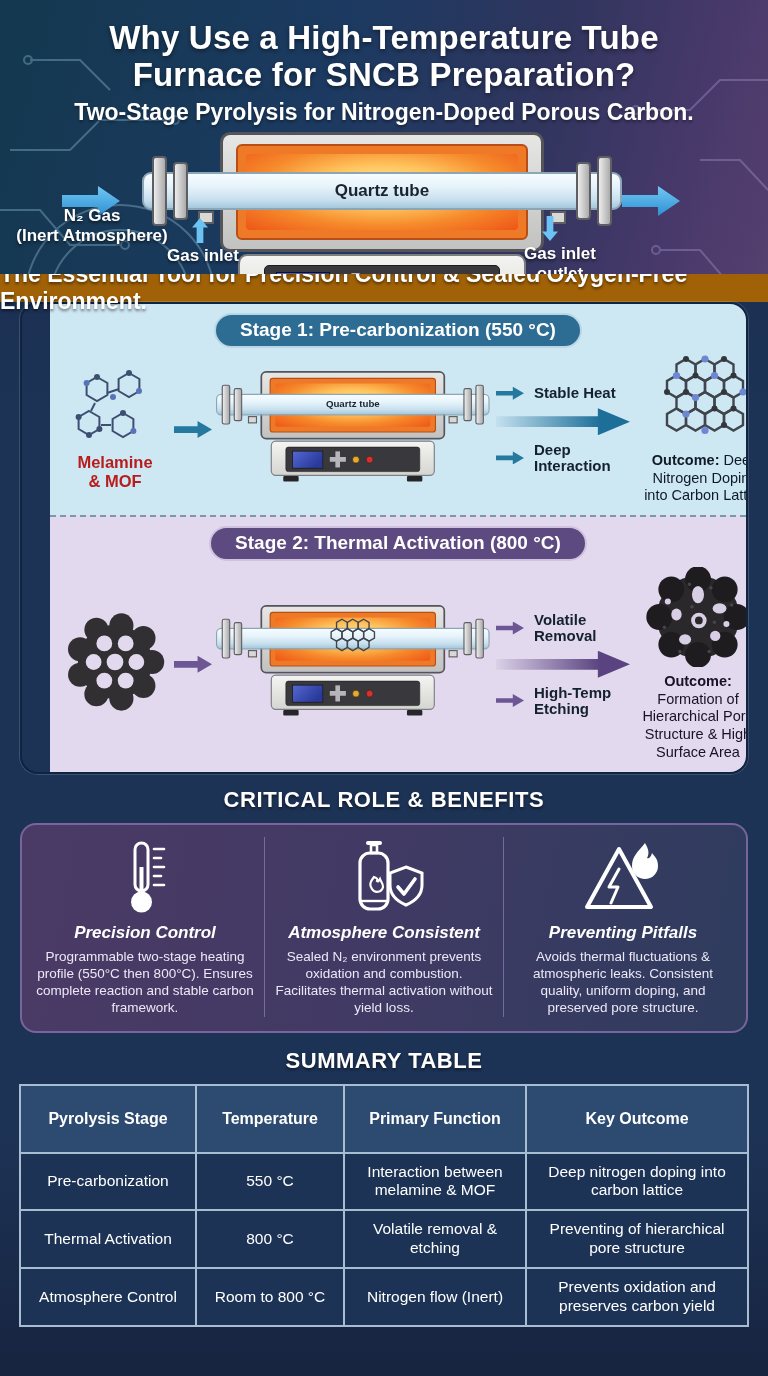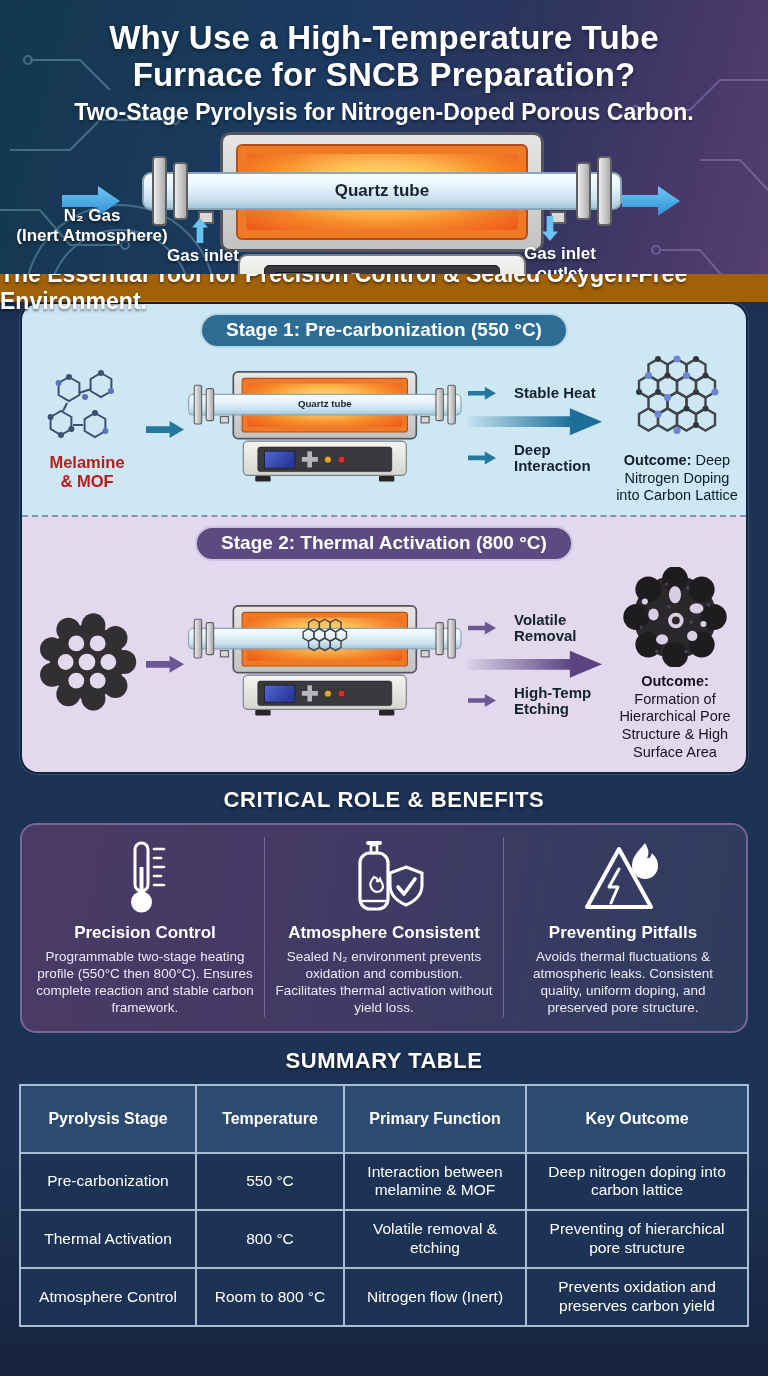--- a/index.html
+++ b/index.html
@@ -66,35 +66,35 @@
   .arrow-up { clip-path:polygon(50% 0,100% 38%,71% 38%,71% 100%,29% 100%,29% 38%,0 38%); left:192px; top:218px; }
   .arrow-down { clip-path:polygon(29% 0,71% 0,71% 62%,100% 62%,50% 100%,0 62%,29% 62%); left:542px; top:216px; }
 
   
   .banner { height:28px; background:#a16207; display:flex; align-items:center; justify-content:center;
     font-size:23px; font-weight:700; text-shadow:0 2px 3px rgba(0,0,0,.5); }
 
   
   .stages { margin:0 20px; border-radius:18px; overflow:hidden; border:2px solid #0e2440;
     box-shadow:0 0 0 1px rgba(255,255,255,.15); }
-  .stage { padding:9px 10px 10px; }
+  .stage { padding:9px 10px 10px;margin-left:28px; }
   .stage-1 { background:#cde7f3; }
   .stage-2 { background:#e2d9ee; border-top:2px dashed #7d96aa; }
   .stage-badge { display:table; margin:0 auto; border-radius:999px; padding:4px 24px 5px;
     font-size:19px; font-weight:700; color:#fff; }
   .stage-1 .stage-badge { background:#2d6d94; border:2px solid #b9d6e6; }
   .stage-2 .stage-badge { background:#5d4a80; border:2px solid #cfc2e0; }
   .stage-row { display:flex; align-items:center; margin-top:6px; gap:4px; }
   .stage-input { width:110px; flex:0 0 auto; text-align:center; color:#b91c1c; font-weight:700; font-size:16.5px; line-height:1.15; }
   .in-arrow { width:38px; height:17px; flex:0 0 auto;
     clip-path:polygon(0 30%,62% 30%,62% 0,100% 50%,62% 100%,62% 70%,0 70%); }
   .stage-1 .in-arrow { background:#25789e; }
   .stage-2 .in-arrow { background:#6d5694; }
   .stage-mid { width:142px; flex:0 0 auto; display:flex; flex-direction:column; gap:7px; }
-  .mini-arrow-row { display:flex; align-items:center; gap:18px; font-size:15px; font-weight:600; color:#14212e; line-height:1.05; }
+  .mini-arrow-row { display:flex; align-items:center; gap:10px; font-size:15px; font-weight:600; color:#14212e; line-height:1.05; }
   .mini-arrow { width:28px; height:13px; flex:0 0 auto;
     clip-path:polygon(0 32%,60% 32%,60% 0,100% 50%,60% 100%,60% 68%,0 68%); }
   .stage-1 .mini-arrow { background:#25789e; }
   .stage-2 .mini-arrow { background:#6d5694; }
   .big-arrow { width:134px; height:27px;
     clip-path:polygon(0 30%,76% 30%,76% 0,100% 50%,76% 100%,76% 70%,0 70%); }
   .stage-1 .big-arrow { background:linear-gradient(90deg, rgba(170,205,225,.25), #1d6f99 78%); }
   .stage-2 .big-arrow { background:linear-gradient(90deg, rgba(200,190,215,.3), #5a4380 78%); }
   .stage-out { flex:1; text-align:center; }
   .stage-out p { font-size:14.5px; line-height:1.22; color:#0f1b27; margin-top:2px; }
@@ -102,21 +102,21 @@
   .stage-out b { font-weight:800; }
 
   
   .benefits-title { text-align:center; font-size:22px; font-weight:800; letter-spacing:.6px;
     margin:13px 0 10px; text-shadow:0 2px 3px rgba(0,0,0,.5); }
   .benefits-panel { margin:0 20px; display:flex; padding:12px 4px 14px; border-radius:16px;
     background:linear-gradient(100deg,#4b3a66 0%, #413a64 48%, #2e3c5e 100%); border:2px solid #77659c; }
   .benefit { flex:1; padding:0 10px; text-align:center; }
   .benefit + .benefit { border-left:1px solid rgba(165,145,205,.55); }
   .benefit-icon { height:82px; display:flex; align-items:center; justify-content:center; }
-  .benefit h3 { font-size:17px; font-weight:800; margin:4px 0 5px; }
+  .benefit h3 { font-size:17px; font-weight:800; margin:4px 0 5px;font-style:italic; }
   .benefit p { font-size:13.5px; line-height:1.28; color:#ece8f6; }
 
   
   .summary-title { text-align:center; font-size:22px; font-weight:800; letter-spacing:.5px;
     margin:15px 0 10px; text-shadow:0 2px 3px rgba(0,0,0,.5); }
   table.summary { width:728px; margin:0 auto; border-collapse:collapse; table-layout:fixed; }
   table.summary th { background:#2d4a70; border:2px solid #a9bdd2; font-size:16px; font-weight:700; padding:24px 4px; }
   table.summary td { background:#1d3356; border:2px solid #a9bdd2; font-size:15.5px; padding:9px 6px;
     text-align:center; line-height:1.22; }
 </style>

